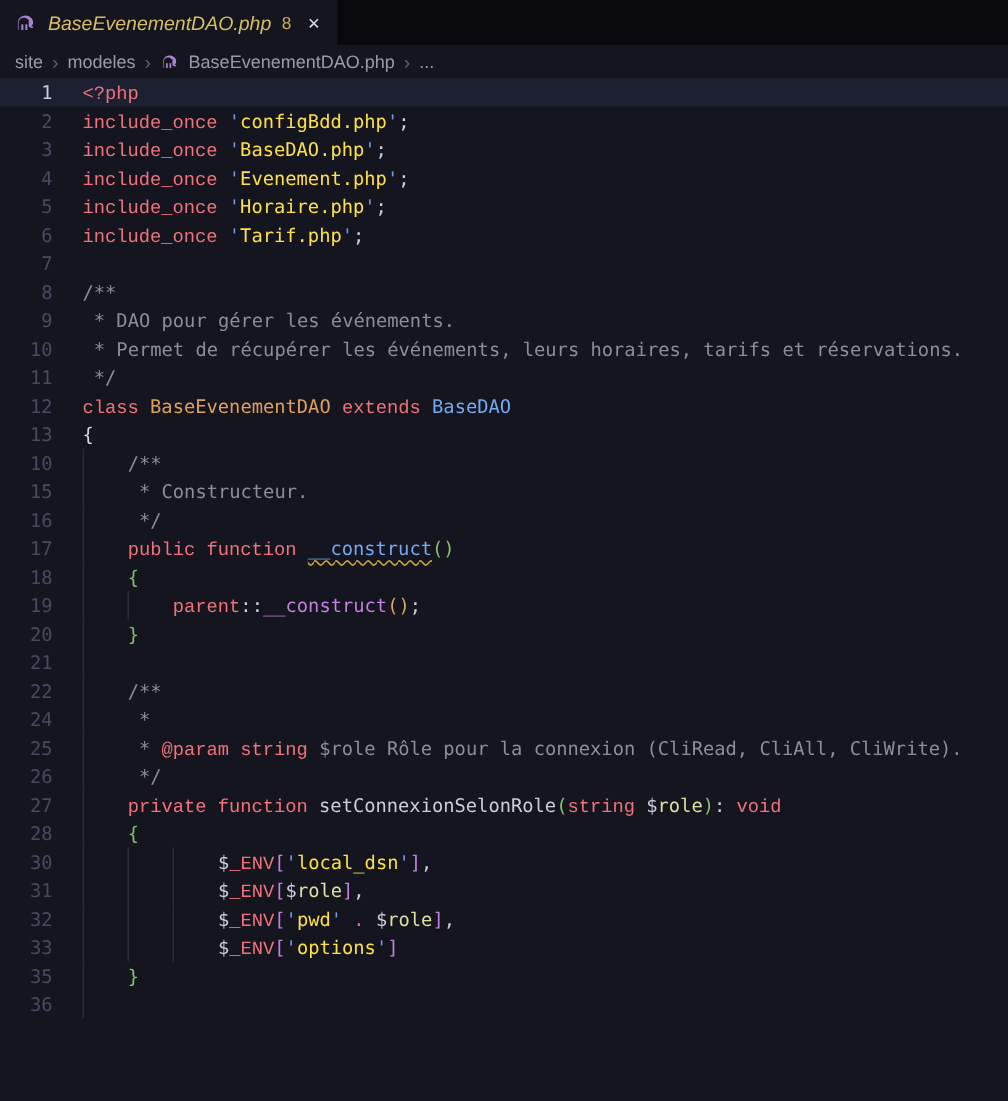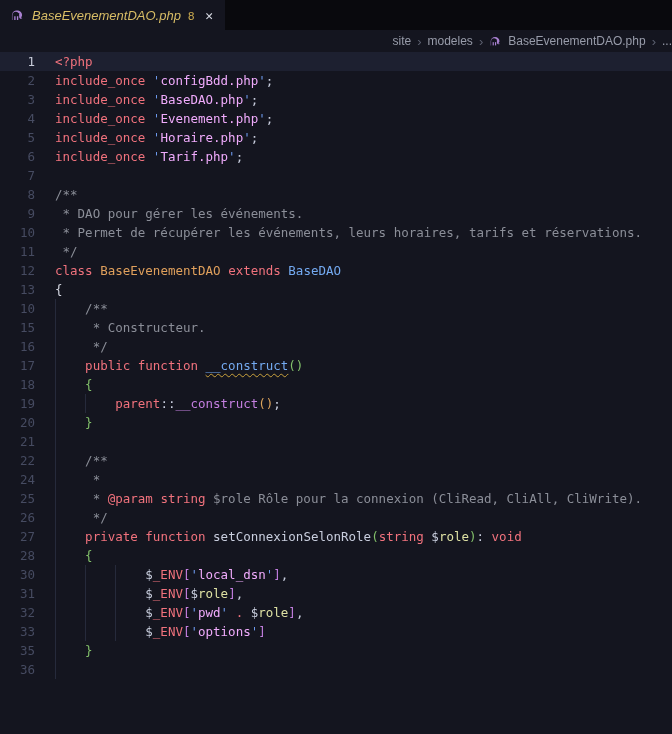--- a/index.html
+++ b/index.html
@@ -23,47 +23,47 @@
   .tab-badge {
     color:#cfae50; font-size:11.5px; font-family:"Liberation Sans",sans-serif;
     padding-top:1px;
   }
   .tab-close { color:#d6d9e2; font-size:13px; margin-left:4px; cursor:pointer; }
   .php-icon { width:15px; height:15px; flex:none; }
   
   .breadcrumb {
     height:22px; background:#14151f; display:flex; align-items:center;
     gap:6px; padding-left:10px;
-    font-family:"Liberation Sans",sans-serif; font-size:12px; color:#989caa;justify-content:flex-end;
+    font-family:"Liberation Sans",sans-serif; font-size:12px; color:#989caa;
   }
   .crumb { cursor:pointer; }
   .crumb-sep { color:#5c6070; font-size:13px; }
   .breadcrumb .php-icon { width:13px; height:13px; }
   
   .editor { background:#14151f; height:682px; position:relative; cursor:text; }
   .line { position:relative; display:flex; height:19px; line-height:19px; white-space:pre; }
   .line.current { background:#1d2030; }
   .gutter {
     width:55px; flex:none; text-align:right; padding-right:20px;
     color:#464b61; font-size:12.5px; user-select:none; cursor:pointer;
   }
   .line.current .gutter { color:#c7cbd9; }
   .codeln { flex:1; font-size:12.5px; position:relative; }
   .guide { position:absolute; top:0; bottom:0; width:1px; background:#262a3b; }
   
-  .tk-kw  { color:#f1727d; }
+  .tk-kw  { color:#f1727d;font-family:Liberation Mono, monospace; }
   .tk-cls { color:#e0a05c; }
   .tk-fnb { color:#74aaf1;margin-top:30px; }
   .tk-pur { color:#c47fe0; }
   .tk-grn { color:#82c06a; }
   .tk-gld { color:#dda45c; }
   .tk-fg  { color:#c9cede; }
   .tk-var { color:#dde0a3; }
   .tk-q   { color:#6d99ec; }
-  .tk-str { color:#f0abfc; }
+  .tk-str { color:#fde047; }
   .tk-cm  { color:#8b8e98; }
   .tk-lv1 { color:#d5d8e2; }
   .tk-warn {
     color:#74aaf1;
     text-decoration:underline wavy #c9a23d;
     text-decoration-thickness:1px;
     text-underline-offset:3px;
   }
 </style>
 </head>

